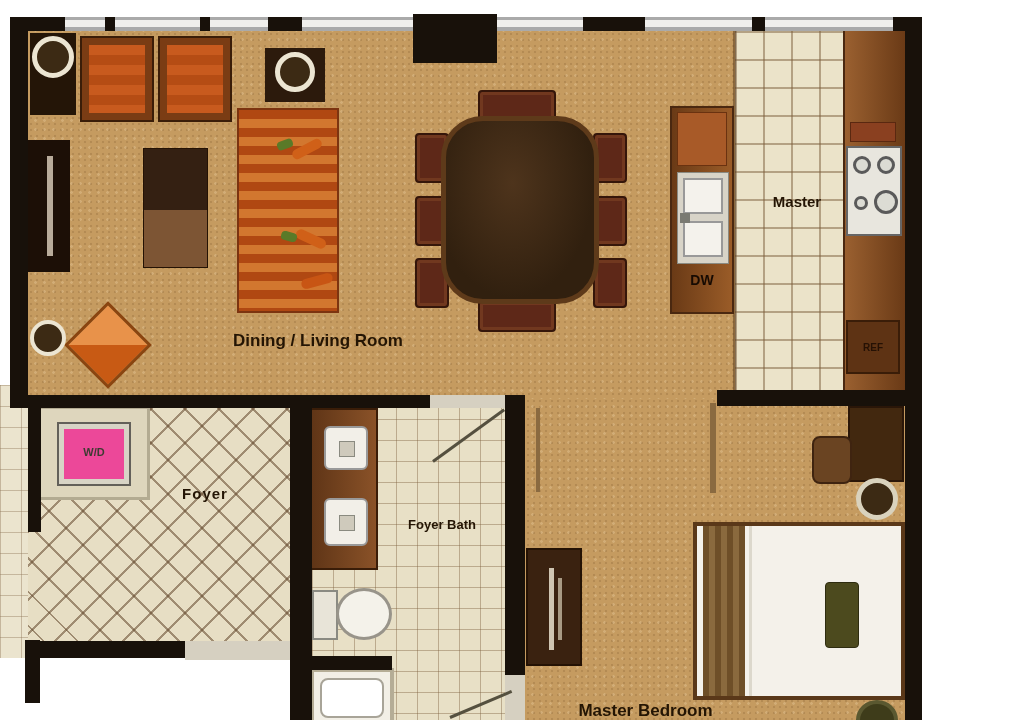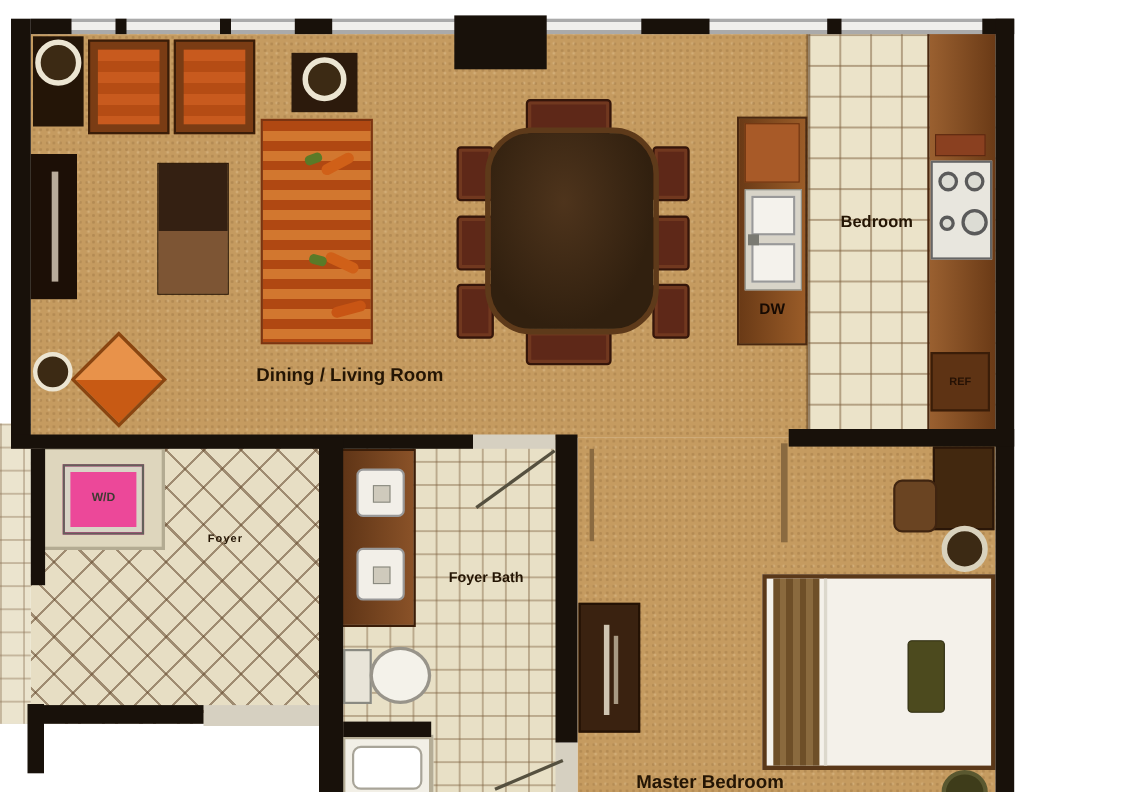--- a/index.html
+++ b/index.html
@@ -129,28 +129,28 @@
   <div class="abs f" style="left:850px;top:122px;width:44px;height:18px;background:#8a4020;border:1px solid #5a2810;"></div>
   <div class="abs f" style="left:846px;top:146px;width:56px;height:90px;background:#e8e6de;border:2px solid #666;box-sizing:border-box;z-index:6;">
     <div class="burner" style="left:5px;top:8px;width:18px;height:18px;"></div>
     <div class="burner" style="left:29px;top:8px;width:18px;height:18px;"></div>
     <div class="burner" style="left:6px;top:48px;width:14px;height:14px;"></div>
     <div class="burner" style="left:26px;top:42px;width:24px;height:24px;"></div>
   </div>
   <div class="abs f" style="left:846px;top:320px;width:54px;height:54px;background:#5e3314;border:2px solid #3a1d08;box-sizing:border-box;z-index:6;">
     <div class="label" style="position:absolute;left:0;top:20px;width:100%;font-size:10px;color:#1c0c02;opacity:.85;">REF</div>
   </div>
-  <div class="abs label" style="left:737px;top:193px;width:120px;font-size:15px;">Bedroom</div>
+  <div class="abs label" style="left:737px;top:193px;width:120px;font-size:15px;">Master</div>
 
   <div class="abs f" style="left:38px;top:406px;width:112px;height:94px;background:#ded6bd;border:3px solid #b3ab92;box-sizing:border-box;z-index:6;">
     <div style="position:absolute;left:16px;top:13px;width:74px;height:64px;background:#ec4899;border:2px solid #63605a;box-sizing:border-box;box-shadow:inset 0 0 0 5px #d8d4c6;">
       <div class="label" style="position:absolute;left:0;top:22px;width:100%;font-size:11px;color:#3e3b32;">W/D</div>
     </div>
   </div>
-  <div class="abs label" style="left:150px;top:485px;width:110px;font-size:10px;letter-spacing:1px;">Foyer</div>
+  <div class="abs label" style="left:150px;top:485px;width:110px;font-size:15px;letter-spacing:1px;">Foyer</div>
 
   <div class="abs f" style="left:308px;top:408px;width:70px;height:162px;background:linear-gradient(90deg,#5e3416,#8a5228);border:2px solid #3a1d08;box-sizing:border-box;"></div>
   <div class="abs f" style="left:324px;top:426px;width:44px;height:44px;background:#f2efe8;border:2px solid #999;border-radius:6px;box-sizing:border-box;z-index:6;">
     <div style="position:absolute;left:13px;top:13px;width:14px;height:14px;background:#cfcabc;border:1px solid #8a8a80;"></div>
   </div>
   <div class="abs f" style="left:324px;top:498px;width:44px;height:48px;background:#f2efe8;border:2px solid #999;border-radius:6px;box-sizing:border-box;z-index:6;">
     <div style="position:absolute;left:13px;top:15px;width:14px;height:14px;background:#cfcabc;border:1px solid #8a8a80;"></div>
   </div>
   <div class="abs f" style="left:312px;top:590px;width:26px;height:50px;background:#e8e4d8;border:2px solid #8a8a82;box-sizing:border-box;"></div>
   <div class="abs f" style="left:336px;top:588px;width:56px;height:52px;background:#f4f2ea;border:3px solid #98948a;border-radius:50%;box-sizing:border-box;"></div>

